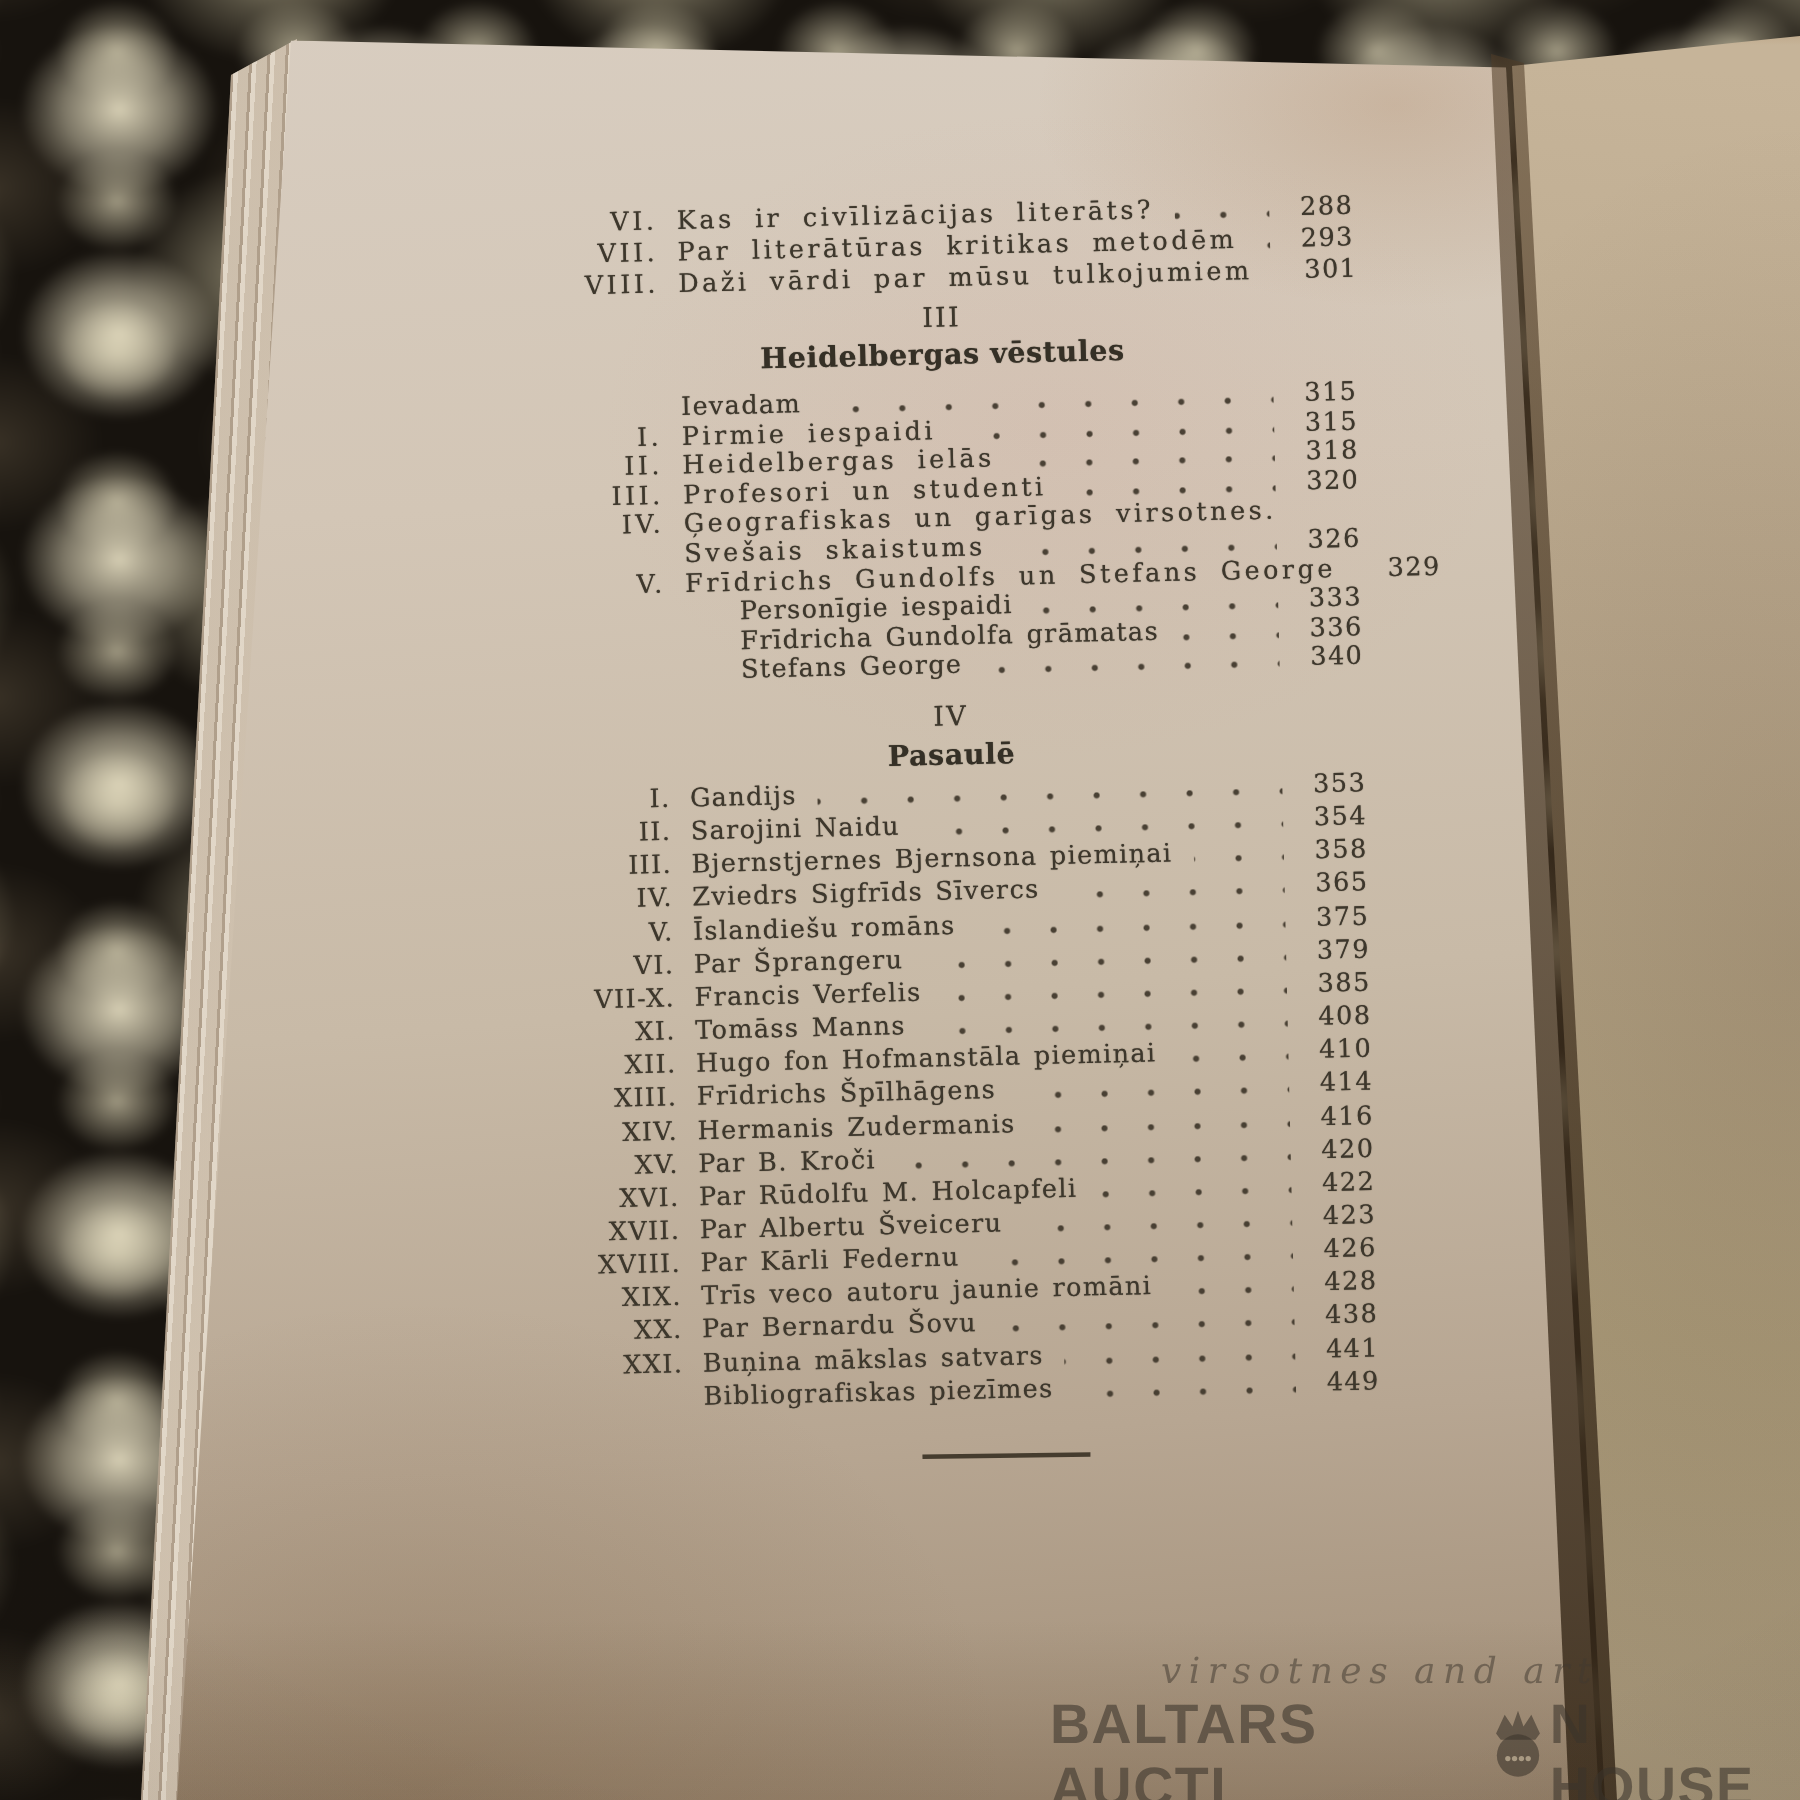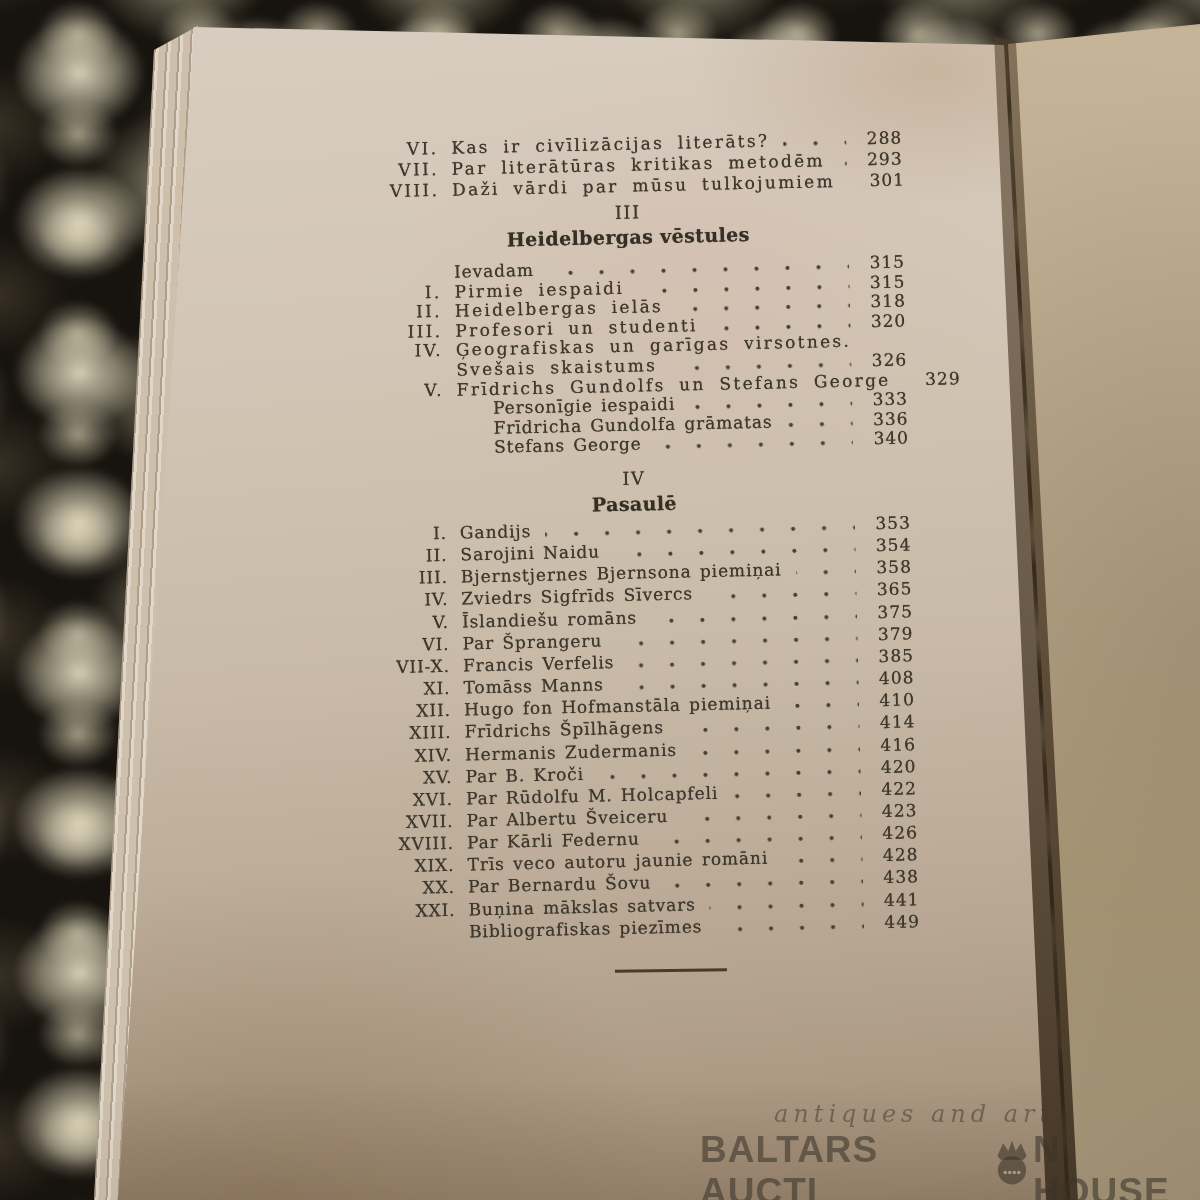--- a/index.html
+++ b/index.html
@@ -302,21 +302,21 @@
         <span class="num"></span>
         <span class="title">Bibliografiskas piezīmes</span>
         <span class="leader"></span>
         <span class="pageno">449</span>
       </div>
     </div>
 
   <div class="vignette"></div>
 
   <div class="watermark">
-    <div class="wm-top">antiques and art</div>
+    <div class="wm-top">virsotnes and art</div>
     <div class="wm-main">
       <span>BALTARS AUCTI</span>
       <span class="wm-icon">
         <svg width="38" height="46" viewBox="0 0 36 44" aria-hidden="true">
           <polygon points="4,15 9.5,3 14.5,10.5 18,0.5 21.5,10.5 26.5,3 32,15 29,19 7,19" fill="currentColor"></polygon>
           <circle cx="18" cy="29" r="13.5" fill="currentColor"></circle>
           <circle cx="11.5" cy="31" r="1.7" fill="#a99a83"></circle>
           <circle cx="15.8" cy="31" r="1.7" fill="#a99a83"></circle>
           <circle cx="20.2" cy="31" r="1.7" fill="#a99a83"></circle>
           <circle cx="24.5" cy="31" r="1.7" fill="#a99a83"></circle>

